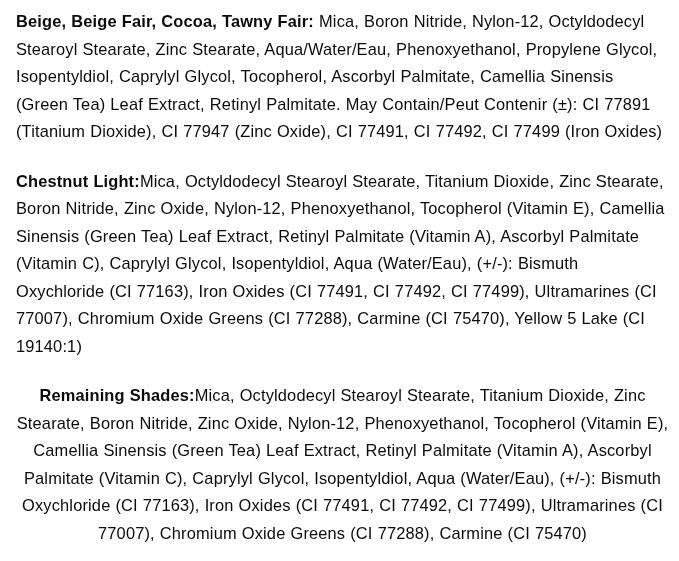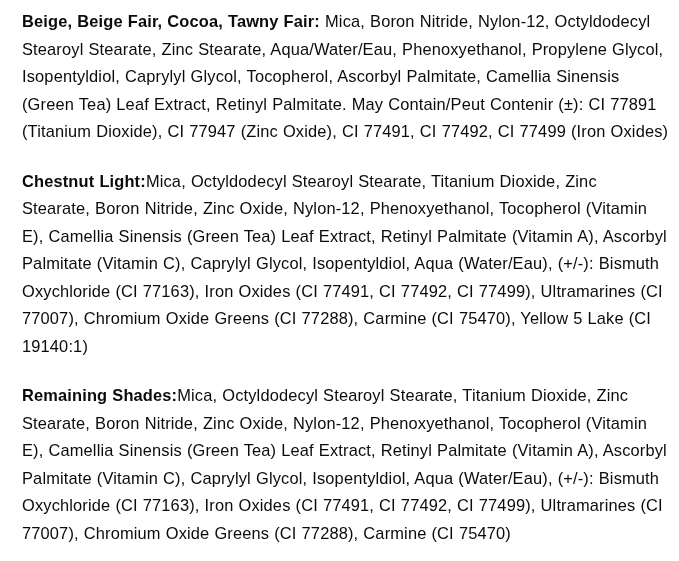--- a/index.html
+++ b/index.html
@@ -16,26 +16,27 @@
   }
   .doc {
     box-sizing: border-box;
     width: 679px;
     padding: 8px 10px 0 10px;
   }
   .para {
     font-size: 16.4px;
     line-height: 27.5px;
     letter-spacing: 0.01em;
-    margin: 0 0 22px 12px;
+    margin: 0 0 22px 6px;
     text-align: left;
     word-spacing: 0.02em;
   }
   .para:last-child {
     margin-bottom: 0;
+    text-align: center;
   }
   .label {
     font-weight: bold;
   }
   .body-text {
     font-weight: normal;
   }
 </style>
 </head>
 <body>

